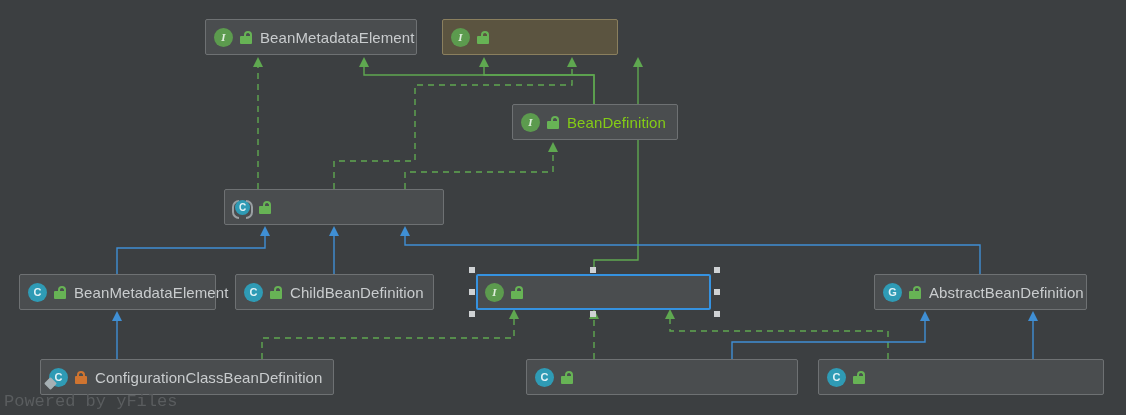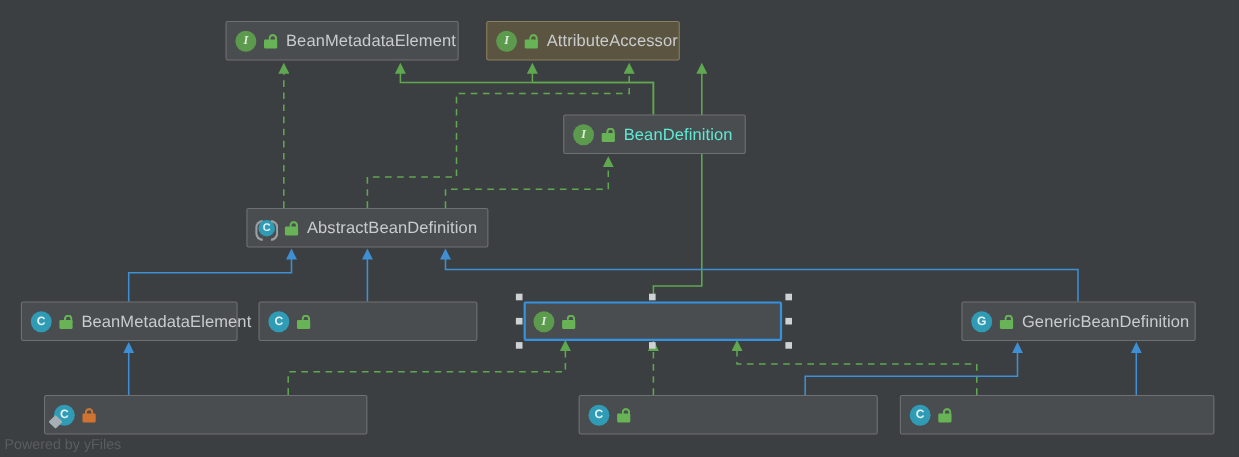--- a/index.html
+++ b/index.html
@@ -25,21 +25,21 @@
   }
   .node.highlight{background:#5b5440;border-color:#8a7f5e;}
   .node.selected{border:2px solid #3592e0;padding:0 11px 0 7px;}
 
   .label{
     font-size:15px;
     color:#c9ccce;
     letter-spacing:.1px;
     margin-left:8px;
   }
-  .label.blue{color:#5eead4;}
+  .label.blue{color:#84cc16;}
 
   
   .ticon{position:relative;width:19px;height:19px;flex:0 0 19px;}
   .ticon .disc{
     position:absolute;left:0;top:0;width:19px;height:19px;border-radius:50%;
     display:flex;align-items:center;justify-content:center;
     font-size:11px;font-weight:bold;font-style:italic;
     font-family:"Liberation Serif", serif;
   }
   .ticon.iface .disc{background:#5c9b4e;color:#dfeedc;}
@@ -71,22 +71,22 @@
   .lock.open .shackle{left:4px;top:0;border-color:#67b355;}
   .lock.open .body{background:#67b355;}
   .lock.closed .shackle{left:2px;top:0;border-color:#cf7430;}
   .lock.closed .body{background:#cf7430;}
 
   
   .handle{position:absolute;width:6px;height:6px;background:#cfd2d4;}
 
   .watermark{
     position:absolute;left:4px;bottom:4px;
-    font-size:13px;color:#5a5d5f;
-    font-family:Liberation Sans, sans-serif;
+    font-size:17px;color:#5a5d5f;
+    font-family:Liberation Mono, monospace;
   }
 </style>
 </head>
 <body>
 
 <div id="canvas">
 
   <svg id="edges">
     <defs>
       <marker id="ah-green" markerWidth="11" markerHeight="10" refX="1" refY="5" orient="auto" markerUnits="userSpaceOnUse">
@@ -146,21 +146,20 @@
   </div>
 
   <div class="node highlight" style="left:442px;top:19px;width:176px;">
     <span class="ticon iface">
       <span class="disc">I</span>
     </span>
     <span class="lock open">
       <span class="shackle"></span>
         <span class="body"></span>
     </span>
-    <span class="label">AttributeAccessor</span>
   </div>
 
   <div class="node" style="left:512px;top:104px;width:166px;">
     <span class="ticon iface">
       <span class="disc">I</span>
     </span>
     <span class="lock open">
       <span class="shackle"></span>
         <span class="body"></span>
     </span>
@@ -168,21 +167,20 @@
   </div>
 
   <div class="node" style="left:224px;top:189px;width:220px;">
     <span class="ticon abs">
       <span class="disc">C</span>
     </span>
     <span class="lock open">
       <span class="shackle"></span>
         <span class="body"></span>
     </span>
-    <span class="label">AbstractBeanDefinition</span>
   </div>
 
   <div class="node" style="left:19px;top:274px;width:197px;">
     <span class="ticon cls">
       <span class="disc">C</span>
     </span>
     <span class="lock open">
       <span class="shackle"></span>
         <span class="body"></span>
     </span>
@@ -190,20 +188,21 @@
   </div>
 
   <div class="node" style="left:235px;top:274px;width:199px;">
     <span class="ticon cls">
       <span class="disc">C</span>
     </span>
     <span class="lock open">
       <span class="shackle"></span>
         <span class="body"></span>
     </span>
+    <span class="label">ChildBeanDefinition</span>
   </div>
 
   <div class="node selected" style="left:476px;top:274px;width:235px;">
     <span class="ticon iface">
       <span class="disc">I</span>
     </span>
     <span class="lock open">
       <span class="shackle"></span>
         <span class="body"></span>
     </span>
@@ -218,32 +217,33 @@
   <div class="handle" style="left:714px;top:311px;"></div>
 
   <div class="node" style="left:874px;top:274px;width:213px;">
     <span class="ticon gen">
       <span class="disc">G</span>
     </span>
     <span class="lock open">
       <span class="shackle"></span>
         <span class="body"></span>
     </span>
-    <span class="label">GenericBeanDefinition</span>
+    <span class="label">AbstractBeanDefinition</span>
   </div>
 
   <div class="node" style="left:40px;top:359px;width:294px;">
     <span class="ticon cls">
       <span class="disc">C</span>
       <span class="badge"></span>
     </span>
     <span class="lock closed">
       <span class="shackle"></span>
         <span class="body"></span>
     </span>
+    <span class="label">ConfigurationClassBeanDefinition</span>
   </div>
 
   <div class="node" style="left:526px;top:359px;width:272px;">
     <span class="ticon cls">
       <span class="disc">C</span>
     </span>
     <span class="lock open">
       <span class="shackle"></span>
         <span class="body"></span>
     </span>

